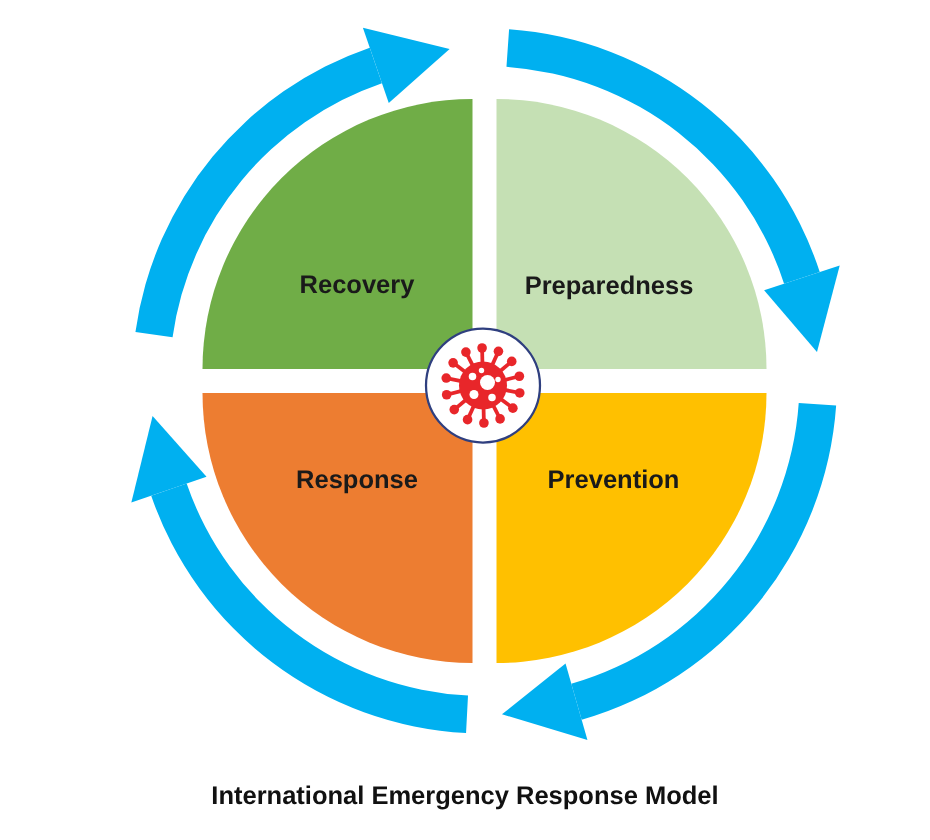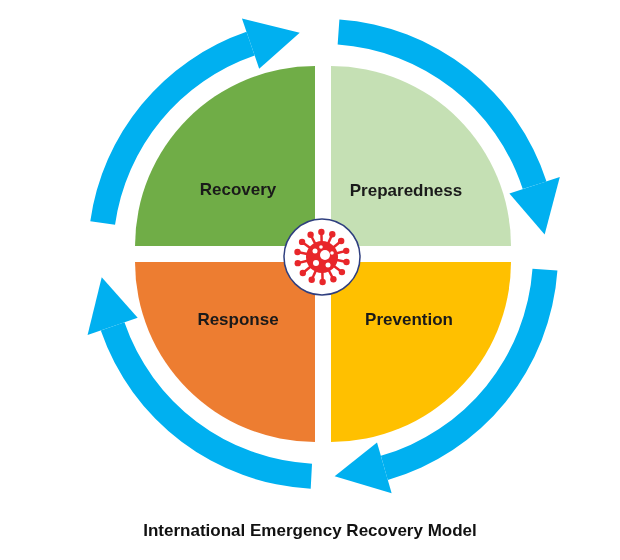--- a/index.html
+++ b/index.html
@@ -68,13 +68,13 @@
       <circle cx="322" cy="257" r="16" fill="#E8262A"></circle>
       <circle cx="325" cy="255" r="5" fill="#ffffff"></circle>
       <circle cx="315" cy="251" r="2.5" fill="#ffffff"></circle>
       <circle cx="316" cy="263" r="3" fill="#ffffff"></circle>
       <circle cx="328" cy="265" r="2.5" fill="#ffffff"></circle>
       <circle cx="321" cy="247" r="1.8" fill="#ffffff"></circle>
       <circle cx="332" cy="253" r="1.8" fill="#ffffff"></circle>
     </g>
 </svg>
 
-<div id="caption">International Emergency Recovery Model</div>
+<div id="caption">International Emergency Response Model</div>
 
 </body></html>

